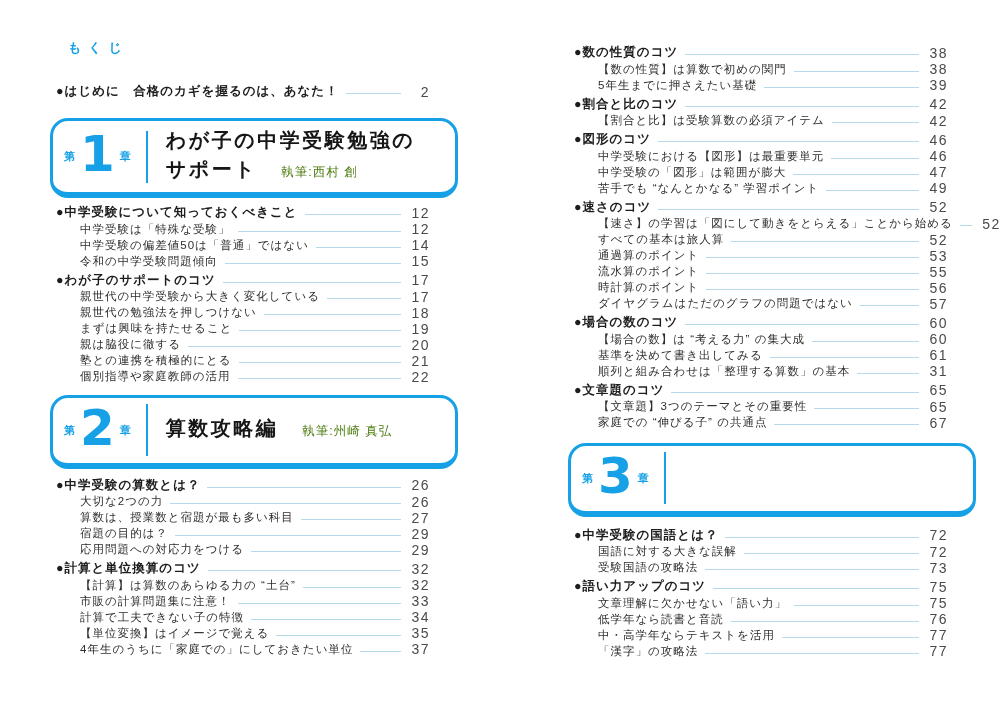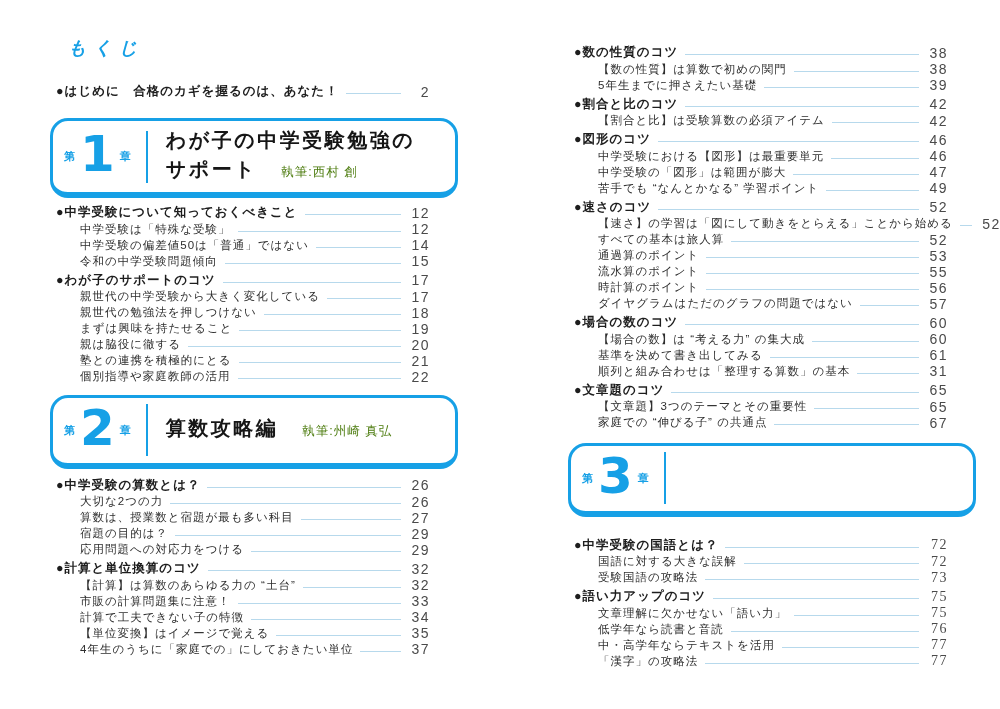--- a/index.html
+++ b/index.html
@@ -8,22 +8,22 @@
   body {
     width:1000px; height:709px; position:relative; overflow:hidden;
     font-family:"Liberation Sans","DejaVu Sans",sans-serif;
     color:var(--ink);
   }
   .col { position:absolute; top:40px; width:408px; }
   .col-left  { left:50px; }
   .col-right { left:568px; }
 
   .moku {
-    color:var(--blue); font-weight:bold; font-size:18px;
-    letter-spacing:7px; padding-left:18px; line-height:16px;font-style:italic;
+    color:var(--blue); font-weight:bold; font-size:13px;
+    letter-spacing:7px; padding-left:18px; line-height:16px;
   }
 
   
   .toc-list { width:100%; }
   .toc-row {
     display:flex; align-items:center;
     height:16px; font-size:11.5px; letter-spacing:1px;
     padding-left:30px; padding-right:28px; color:var(--ink);
     font-weight:500; white-space:nowrap;
   }
@@ -402,21 +402,21 @@
 
   <div class="chapter-box ch3">
     <div class="ch-badge">
       <span class="ch-kanji">第</span>
       <span class="ch-num">3</span>
       <span class="ch-kanji">章</span>
     </div>
     <div class="ch-divider"></div>
   </div>
 
-  <div class="toc-list" style="margin-top:20px;font-family:Liberation Serif, serif;">
+  <div class="toc-list" style="margin-top:10px;">
 
       <div class="toc-row heading">
         <span class="label">●中学受験の国語とは？</span>
         <span class="leader"></span>
         <span class="pagenum">72</span>
       </div>
 
       <div class="toc-row">
         <span class="label">国語に対する大きな誤解</span>
         <span class="leader"></span>

